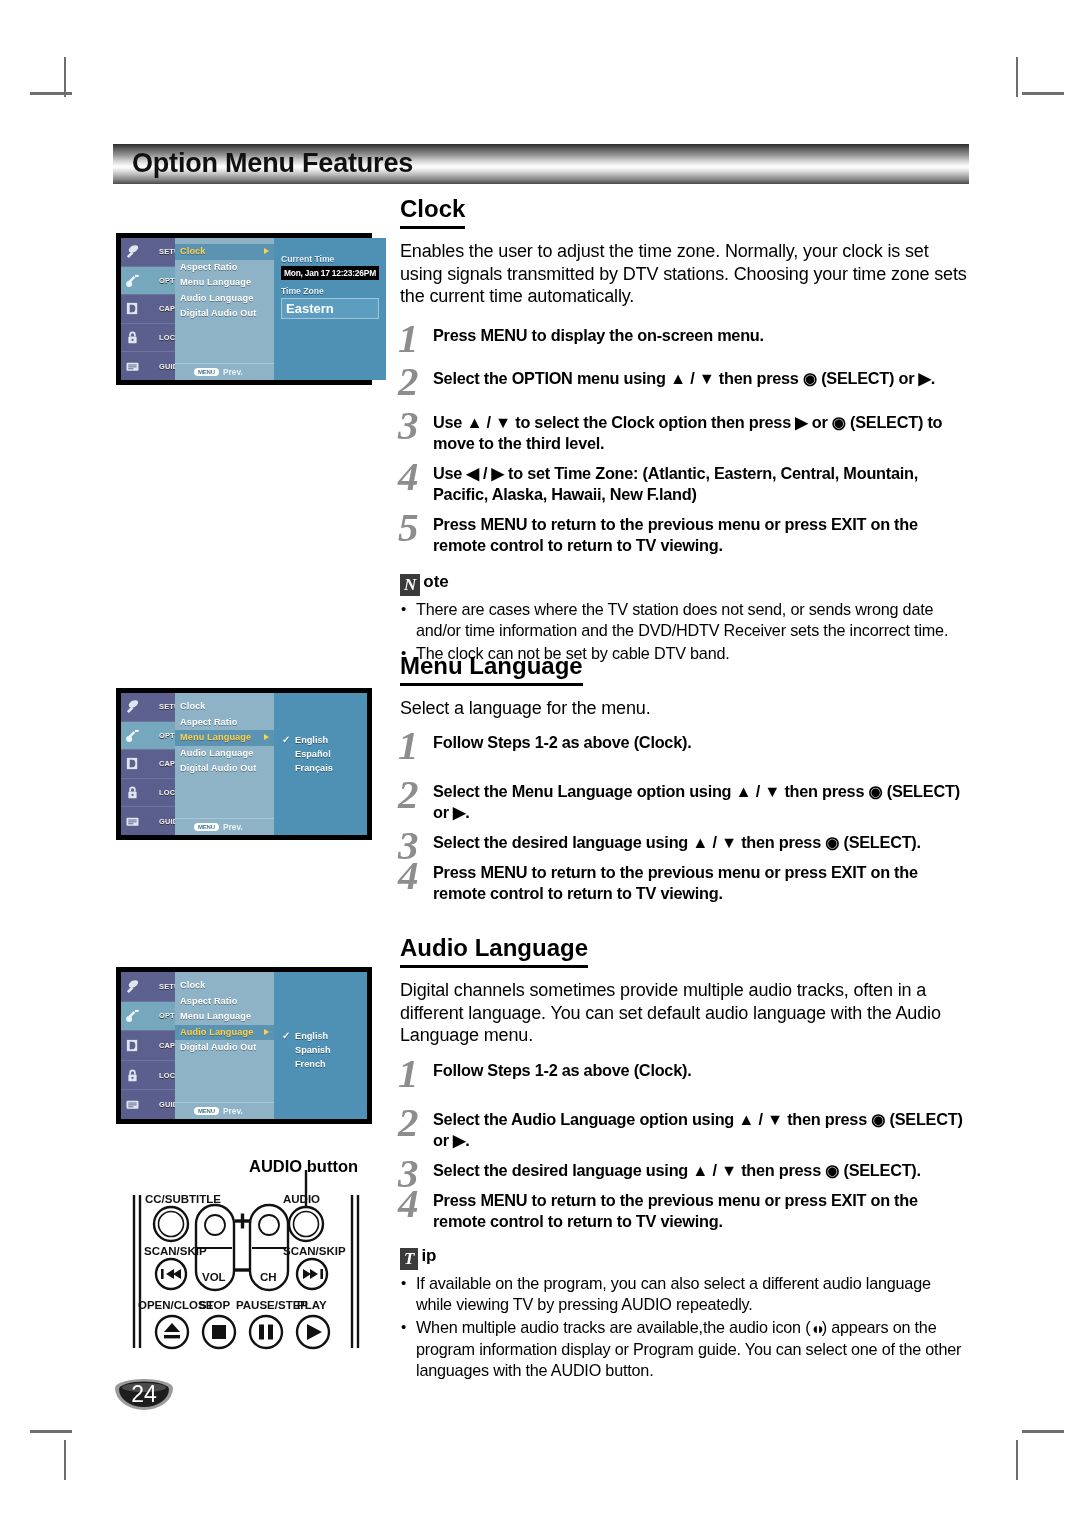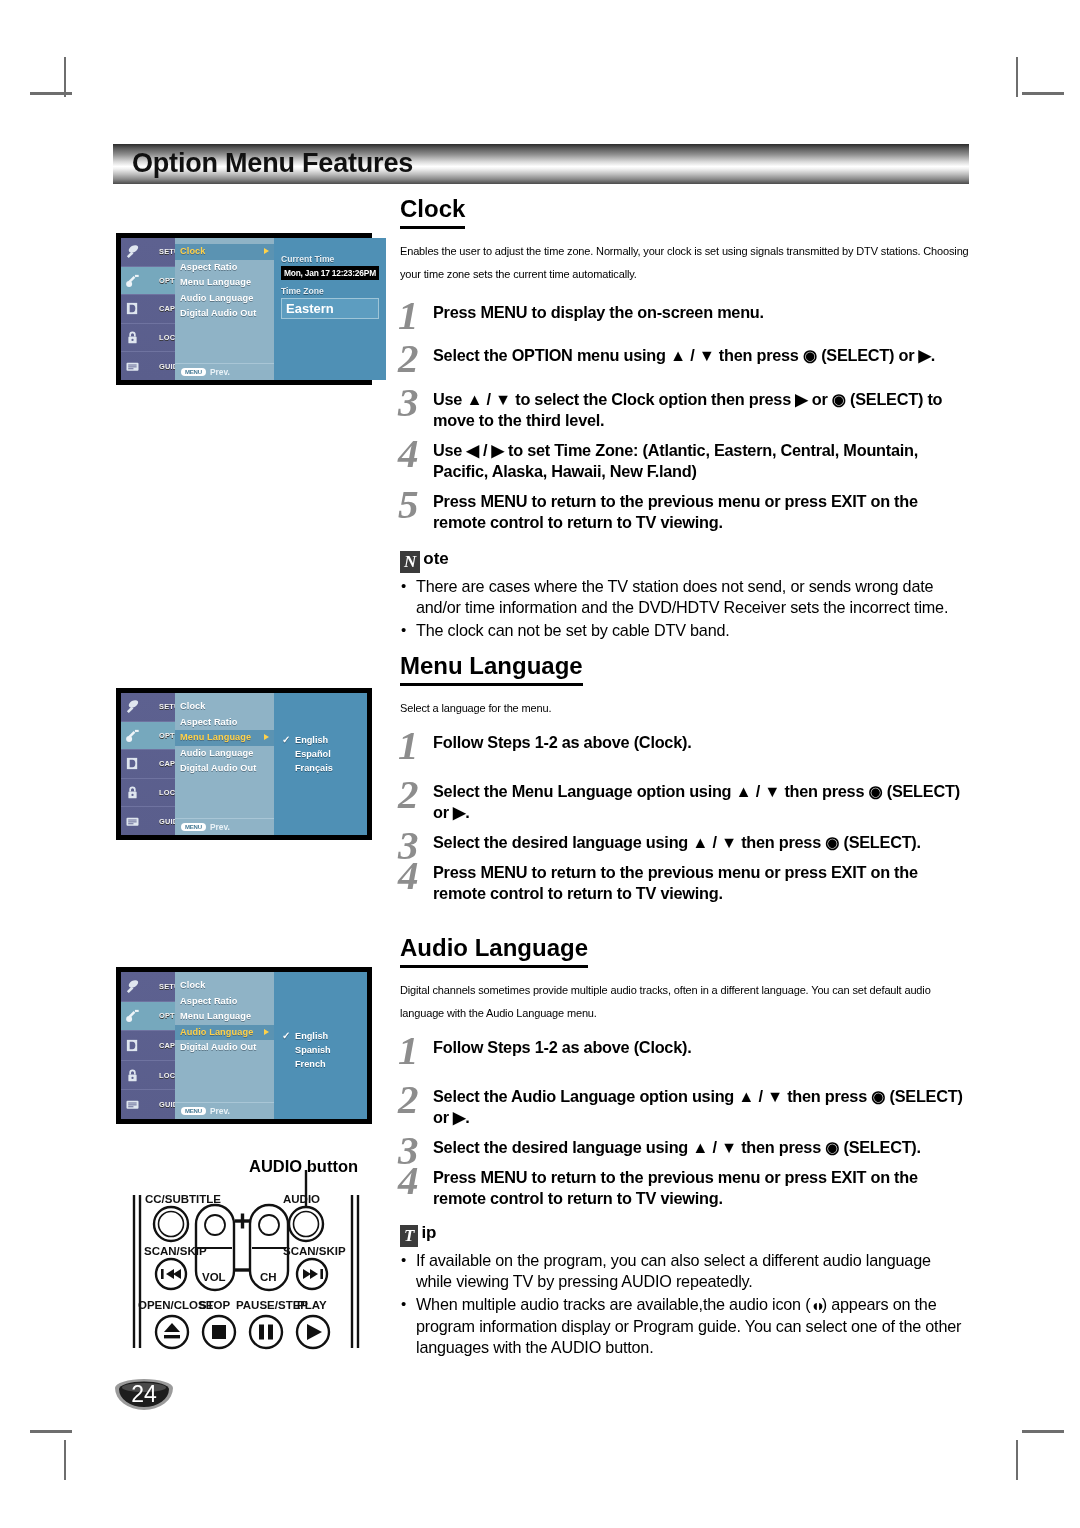--- a/index.html
+++ b/index.html
@@ -26,21 +26,21 @@
     color:#111;
   }
 
   
   .col{position:absolute;left:400px;width:570px;}
   h2.sect{
     font-size:24px;font-weight:bold;margin:0;padding:0 0 5px 0;
     display:inline-block;border-bottom:3px solid #000;line-height:1.05;
   }
   .body-txt{
-    font-size:11px;line-height:22.5px;margin:11px 0 0 0;
+    font-size:18px;line-height:22.5px;margin:11px 0 0 0;
     letter-spacing:-0.15px;
   }
   
   .step{position:relative;padding-left:33px;margin-top:13px;}
   .step .num{
     position:absolute;left:-2px;top:-7px;
     font-family:"Liberation Serif", serif;
     font-size:41px;font-weight:bold;font-style:italic;
     color:#8d8d8d;line-height:1;
   }
@@ -96,21 +96,21 @@
     position:relative;text-shadow:0 1px 0 rgba(60,80,95,.6);
   }
   .osd-mid .row.sel{background:#5b93b2;color:#ffd24a;}
   .osd-mid .row.sel .arw{
     position:absolute;right:5px;top:4px;width:0;height:0;
     border-left:5px solid #ffd24a;border-top:3.5px solid transparent;
     border-bottom:3.5px solid transparent;
   }
   .osd-mid .spacer{flex:1;}
   .osd-mid .prev{
-    height:16px;display:flex;align-items:center;gap:4px;padding-left:6px;
+    height:16px;display:flex;align-items:center;gap:4px;padding-left:19px;
     border-top:1px solid #a9c6d6;
   }
   .osd-mid .prev .pill{
     background:#ffffff;color:#4a7d97;font-size:6px;font-weight:bold;
     border-radius:7px;padding:1px 4px;letter-spacing:-.2px;
   }
   .osd-mid .prev .ptxt{color:#e9f2f7;font-size:8.4px;font-weight:bold;}
   .osd-right{flex:1;background:#4f90b5;padding:16px 7px;box-sizing:border-box;}
   .osd-right .cap{
     color:#e4eef4;font-size:8.6px;font-weight:bold;margin-bottom:2px;

